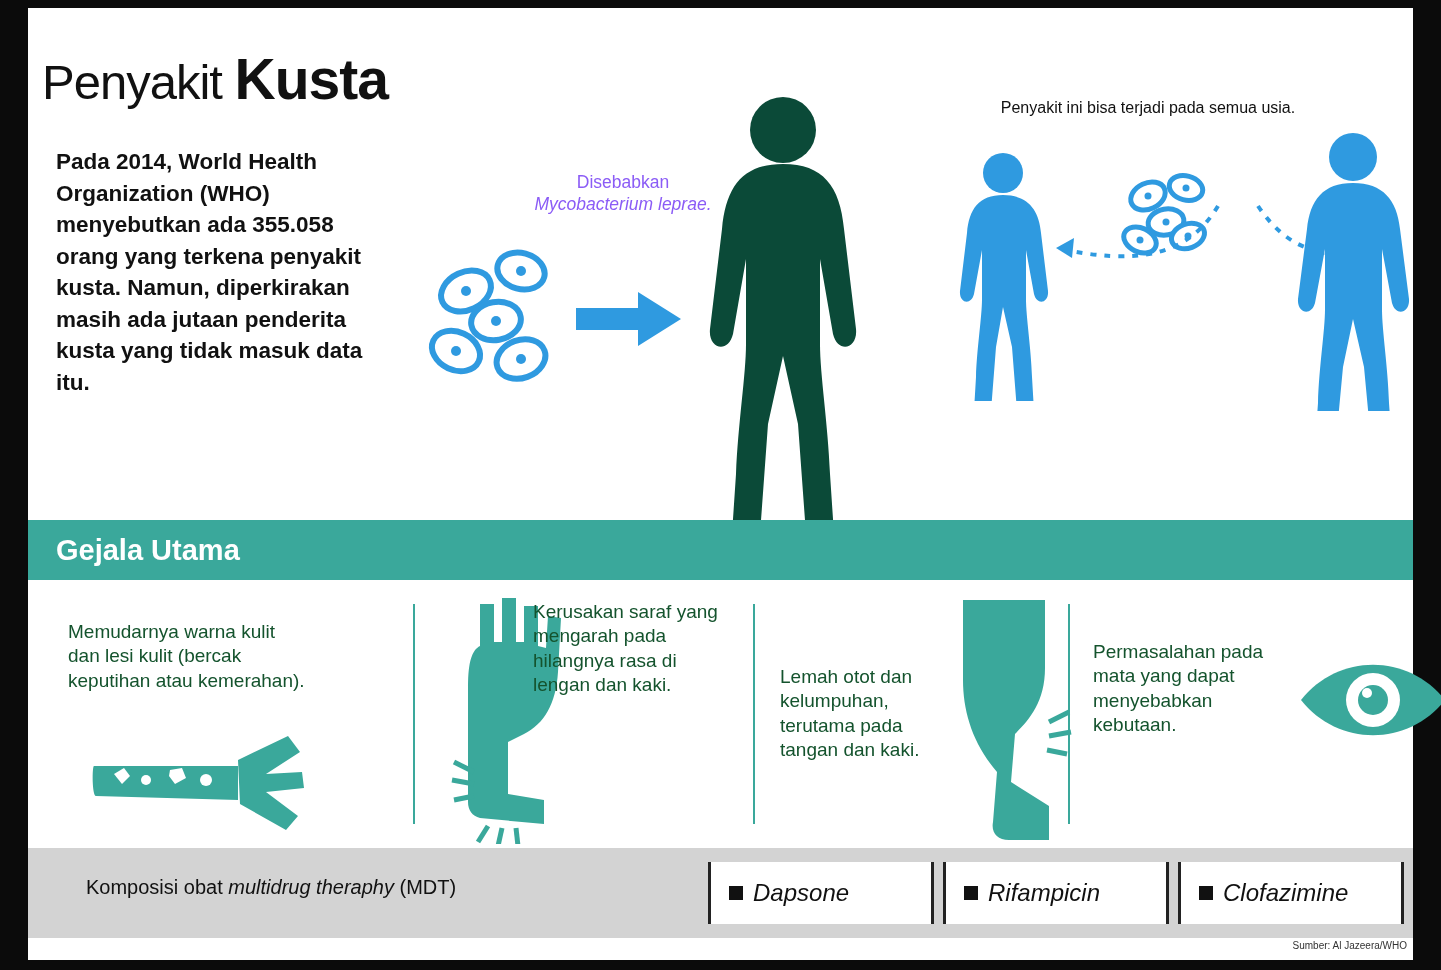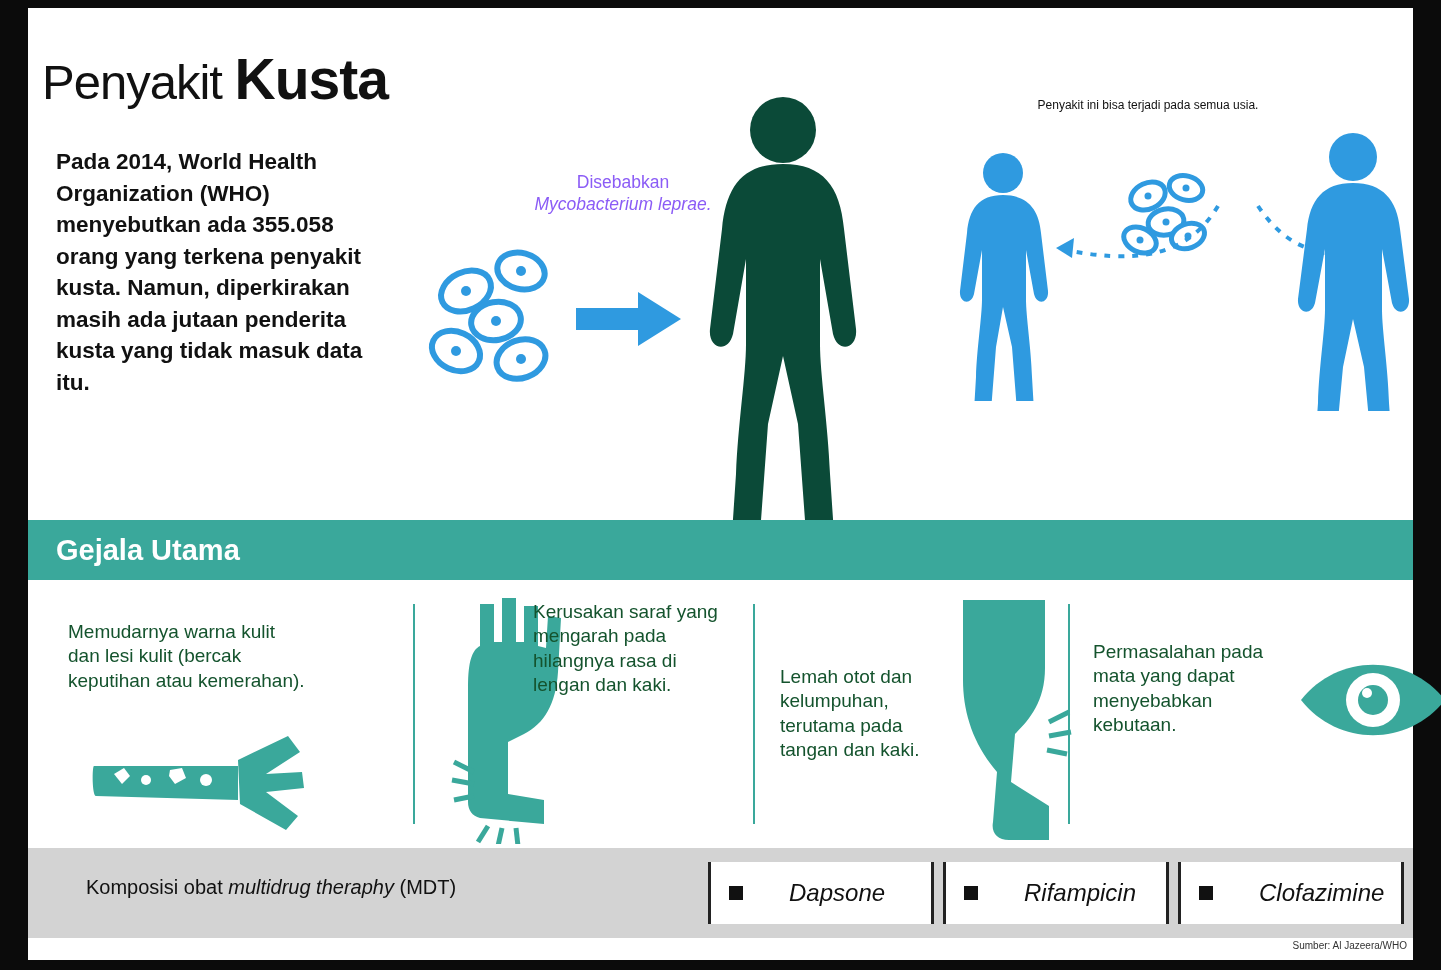--- a/index.html
+++ b/index.html
@@ -11,21 +11,21 @@
   .top{position:absolute;left:0;top:0;width:1304px;height:512px;background:#fff;margin-top:28px;}
   .title{position:absolute;left:14px;top:10px;font-size:49px;color:#111;letter-spacing:-1px;white-space:nowrap;}
   .title .light{font-weight:400;}
   .title .bold{font-weight:700;font-size:57px;}
 
   .intro{position:absolute;left:28px;top:110px;width:310px;font-size:22.5px;font-weight:700;line-height:1.40;color:#111;}
 
   .cause-txt{position:absolute;left:500px;top:135px;width:190px;font-size:17.5px;line-height:1.28;color:#8b5cf6;text-align:center;}
   .cause-txt em{font-style:italic;}
 
-  .ages-txt{position:absolute;left:955px;top:62px;width:330px;font-size:12px;line-height:1.28;color:#111;text-align:center;}
+  .ages-txt{position:absolute;left:955px;top:62px;width:330px;font-size:16px;line-height:1.28;color:#111;text-align:center;}
 
   .incub{position:absolute;left:872px;top:363px;width:460px;height:115px;background:#dcdcdc;}
   .incub .l{position:absolute;left:18px;top:12px;width:200px;font-size:17.5px;line-height:1.28;color:#111;}
   .incub .big{position:absolute;left:18px;top:62px;font-size:33px;font-weight:700;color:#111;white-space:nowrap;}
   .incub .r{position:absolute;left:228px;top:32px;width:225px;font-size:17.5px;line-height:1.28;color:#111;}
 
   
   .bar{position:absolute;left:0;top:512px;width:1385px;height:60px;background:#3aa89b;}
   .bar .label{position:absolute;left:28px;top:14px;font-size:29px;font-weight:700;color:#fff;}
 
@@ -35,21 +35,21 @@
   .s-text{position:absolute;font-size:19px;line-height:1.28;color:#14532d;}
   .s1{left:40px;top:40px;width:240px;}
   .s2{left:505px;top:20px;width:200px;}
   .s3{left:752px;top:85px;width:180px;}
   .s4{left:1065px;top:60px;width:180px;}
 
   
   .footer{position:absolute;left:0;top:840px;width:1385px;height:90px;background:#d3d3d3;}
   .mdt{position:absolute;left:58px;top:28px;font-size:20px;color:#111;white-space:nowrap;}
   .mdt em{font-style:italic;}
-  .drug{position:absolute;top:14px;height:62px;background:#fff;border-left:3px solid #222;border-right:3px solid #222;display:flex;align-items:center;gap:36px;}
+  .drug{position:absolute;top:14px;height:62px;background:#fff;border-left:3px solid #222;border-right:3px solid #222;display:flex;align-items:center;}
   .drug .sq{width:14px;height:14px;background:#111;margin-left:18px;margin-right:10px;flex:0 0 auto;}
   .drug span.nm{font-size:24px;font-style:italic;color:#111;white-space:nowrap;}
   .d1{left:680px;width:220px;}
   .d2{left:915px;width:220px;}
   .d3{left:1150px;width:220px;}
   .source{position:absolute;right:6px;top:932px;font-size:10px;color:#333;}
 </style>
 </head>
 <body>
 

